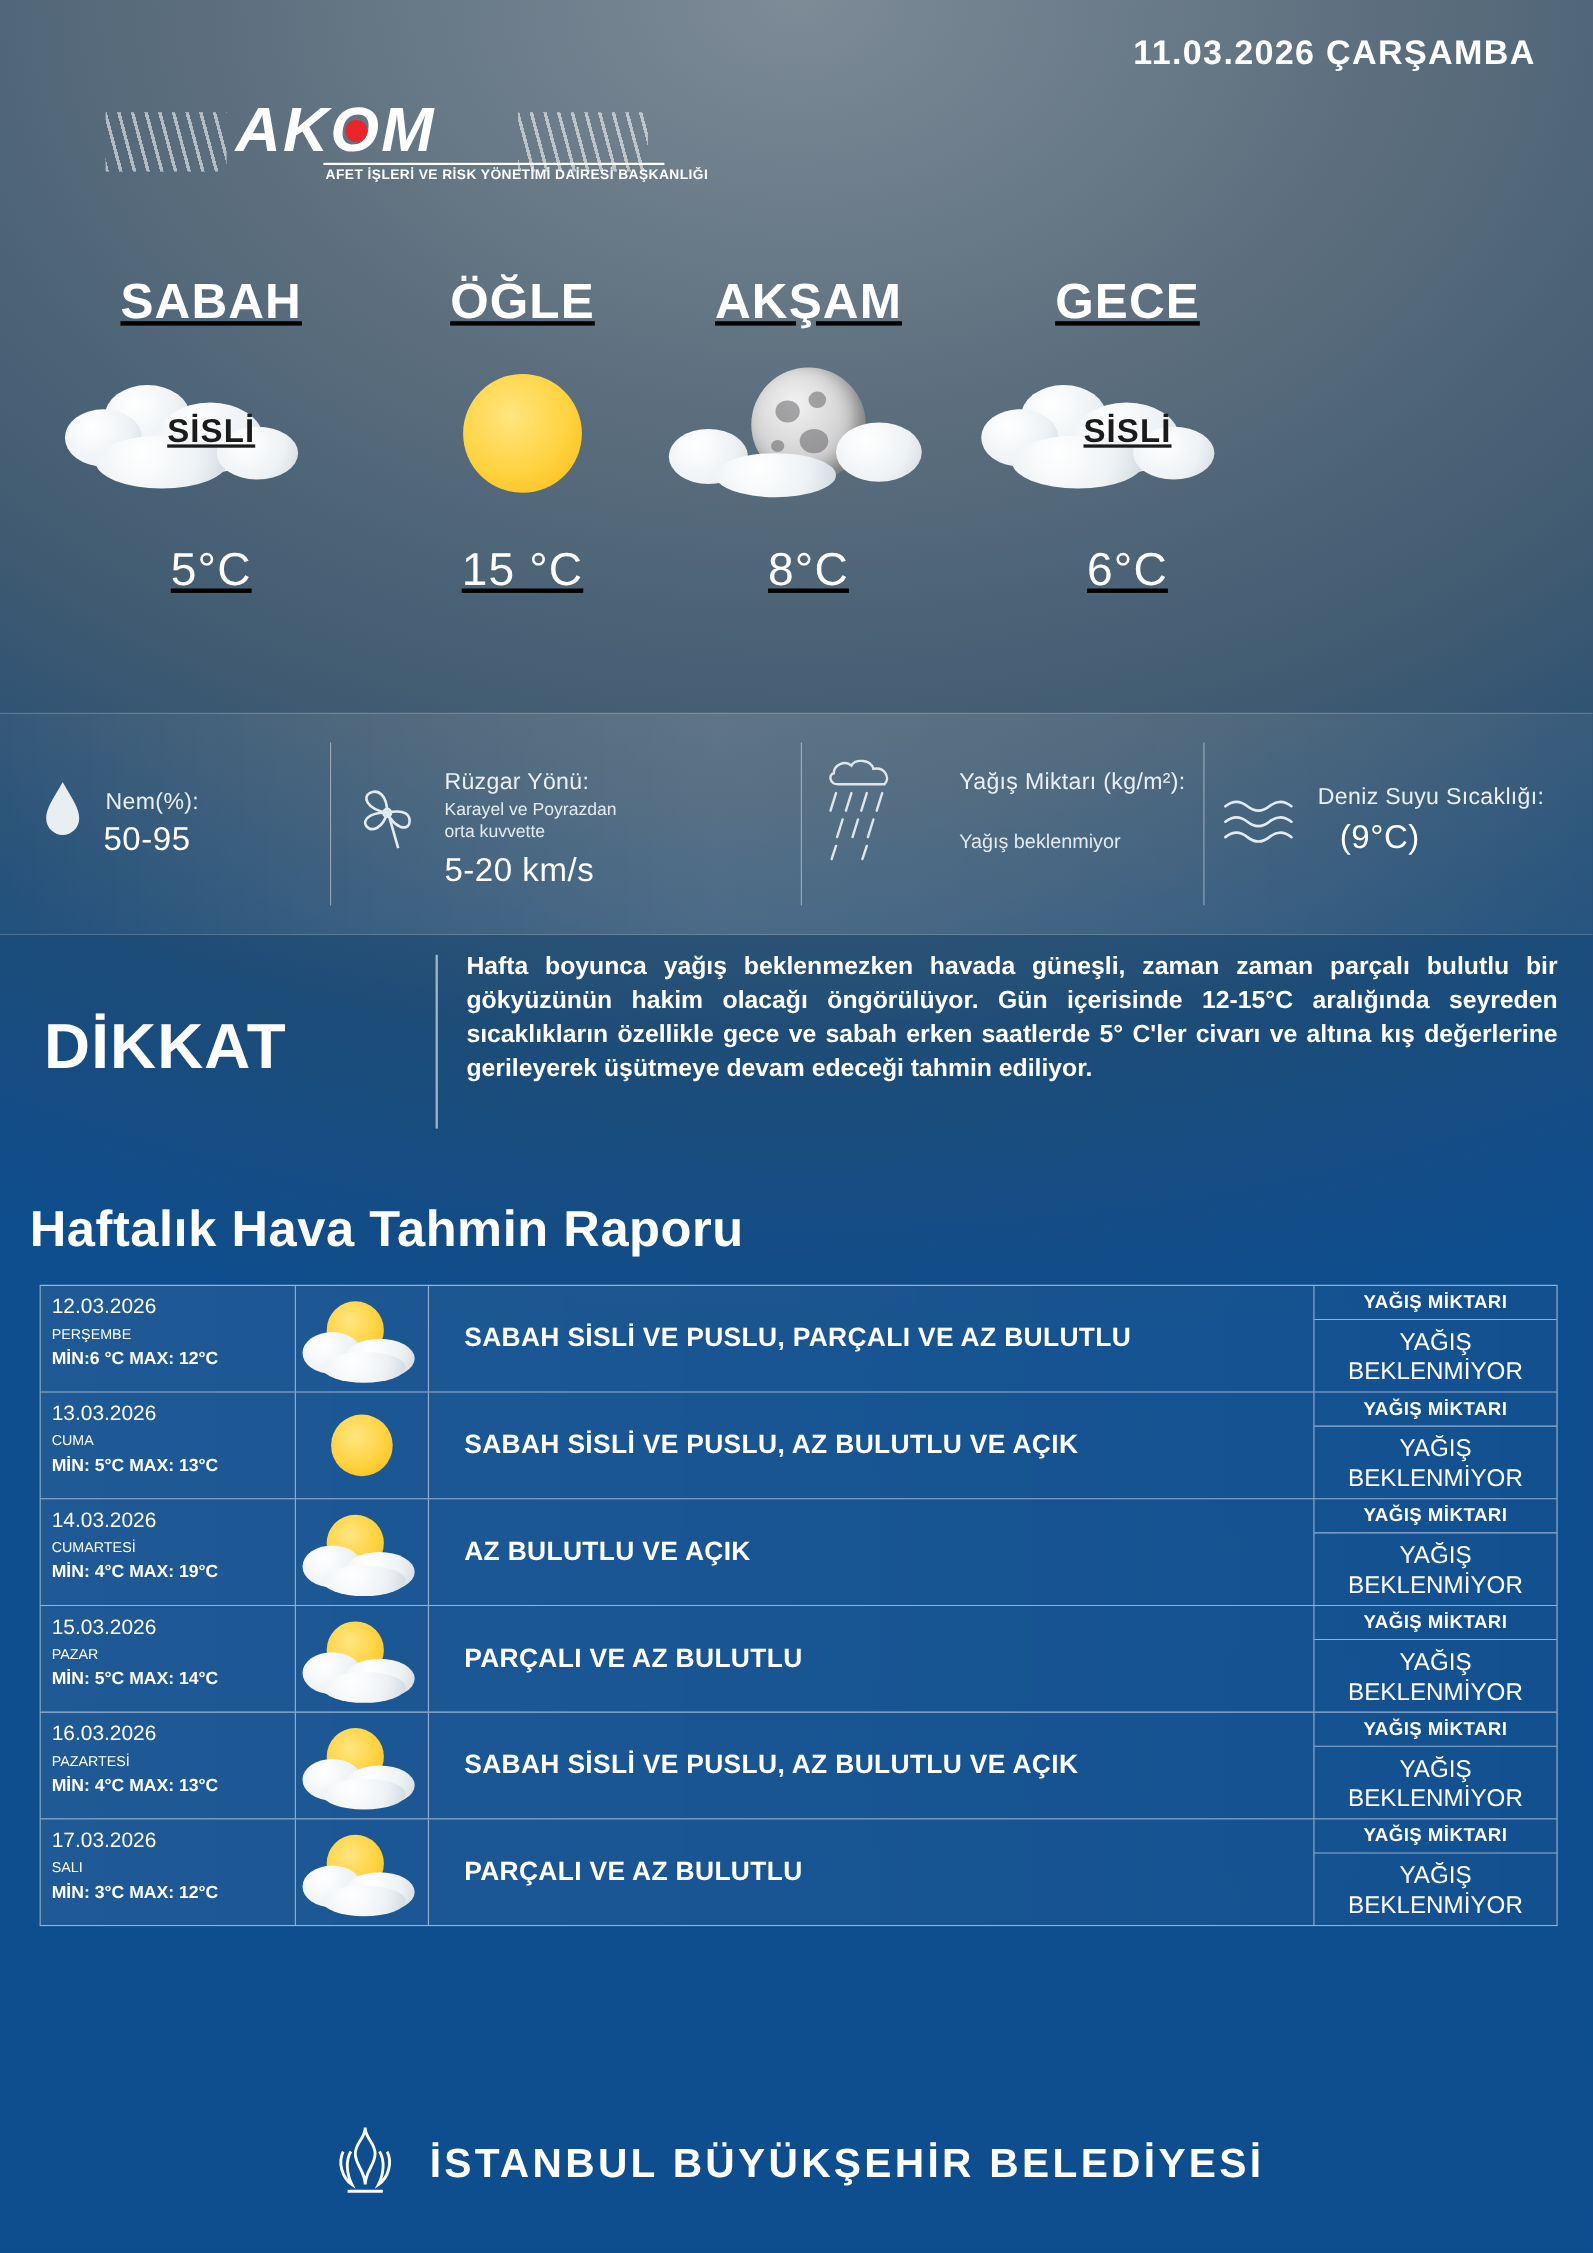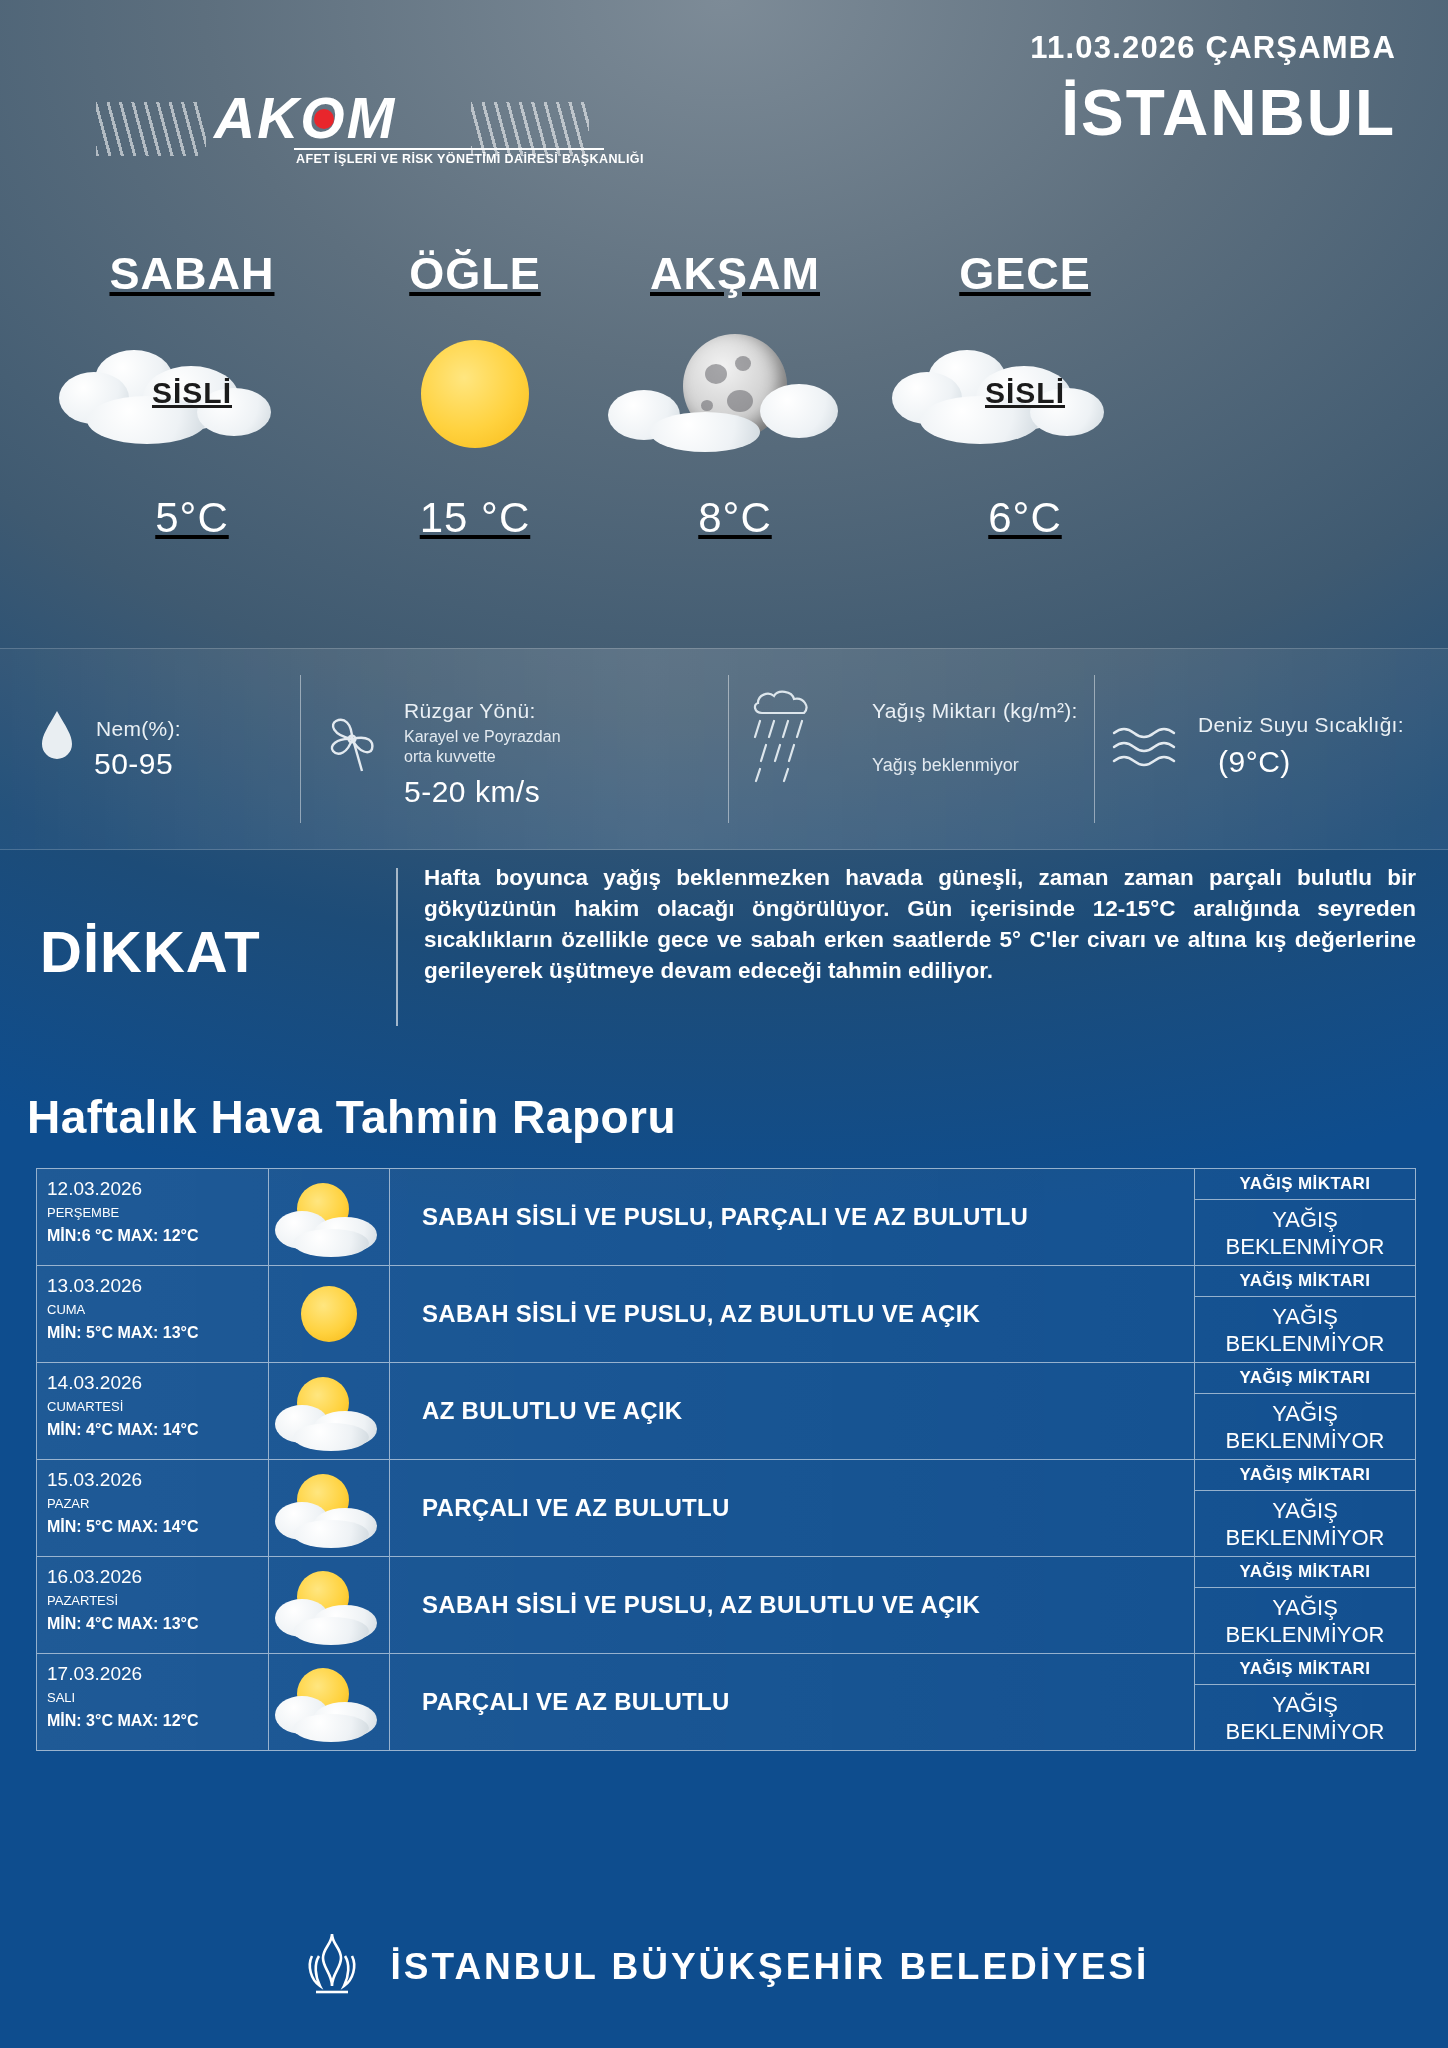--- a/index.html
+++ b/index.html
@@ -354,21 +354,20 @@
     letter-spacing: 3px;
   }
 </style>
 </head>
 <body>
 
 <div class="page">
 
   <div class="header">
     <div class="date">11.03.2026 ÇARŞAMBA</div>
-    <div class="city">İSTANBUL</div>
 
     <div class="logo-wrap">
       <div class="logo-hatch left"></div>
       <div class="logo-hatch right"></div>
       <div class="logo-text">
         <span>AK</span><span class="logo-o"><span>O</span><span class="dot"></span></span><span>M</span>
       </div>
       <div class="logo-rule"></div>
       <div class="logo-sub">AFET İŞLERİ VE RİSK YÖNETİMİ DAİRESİ BAŞKANLIĞI</div>
     </div>
@@ -525,21 +524,21 @@
       <div class="c-rain">
         <div class="rain-head">YAĞIŞ MİKTARI</div>
         <div class="rain-body">YAĞIŞ BEKLENMİYOR</div>
       </div>
     </div>
 
     <div class="row">
       <div class="c-date">
         <div class="d1">14.03.2026</div>
         <div class="d2">CUMARTESİ</div>
-        <div class="d3">MİN: 4°C MAX: 14°C</div>
+        <div class="d3">MİN: 4°C MAX: 19°C</div>
       </div>
       <div class="c-icon">
         <div class="t-sun"></div>
         <div class="cloud" style="left:6px; top:42px; width:54px; height:38px;"></div>
         <div class="cloud" style="left:44px; top:48px; width:64px; height:36px;"></div>
         <div class="cloud" style="left:24px; top:60px; width:76px; height:28px;"></div>
       </div>
       <div class="c-desc">AZ BULUTLU VE AÇIK</div>
       <div class="c-rain">
         <div class="rain-head">YAĞIŞ MİKTARI</div>

